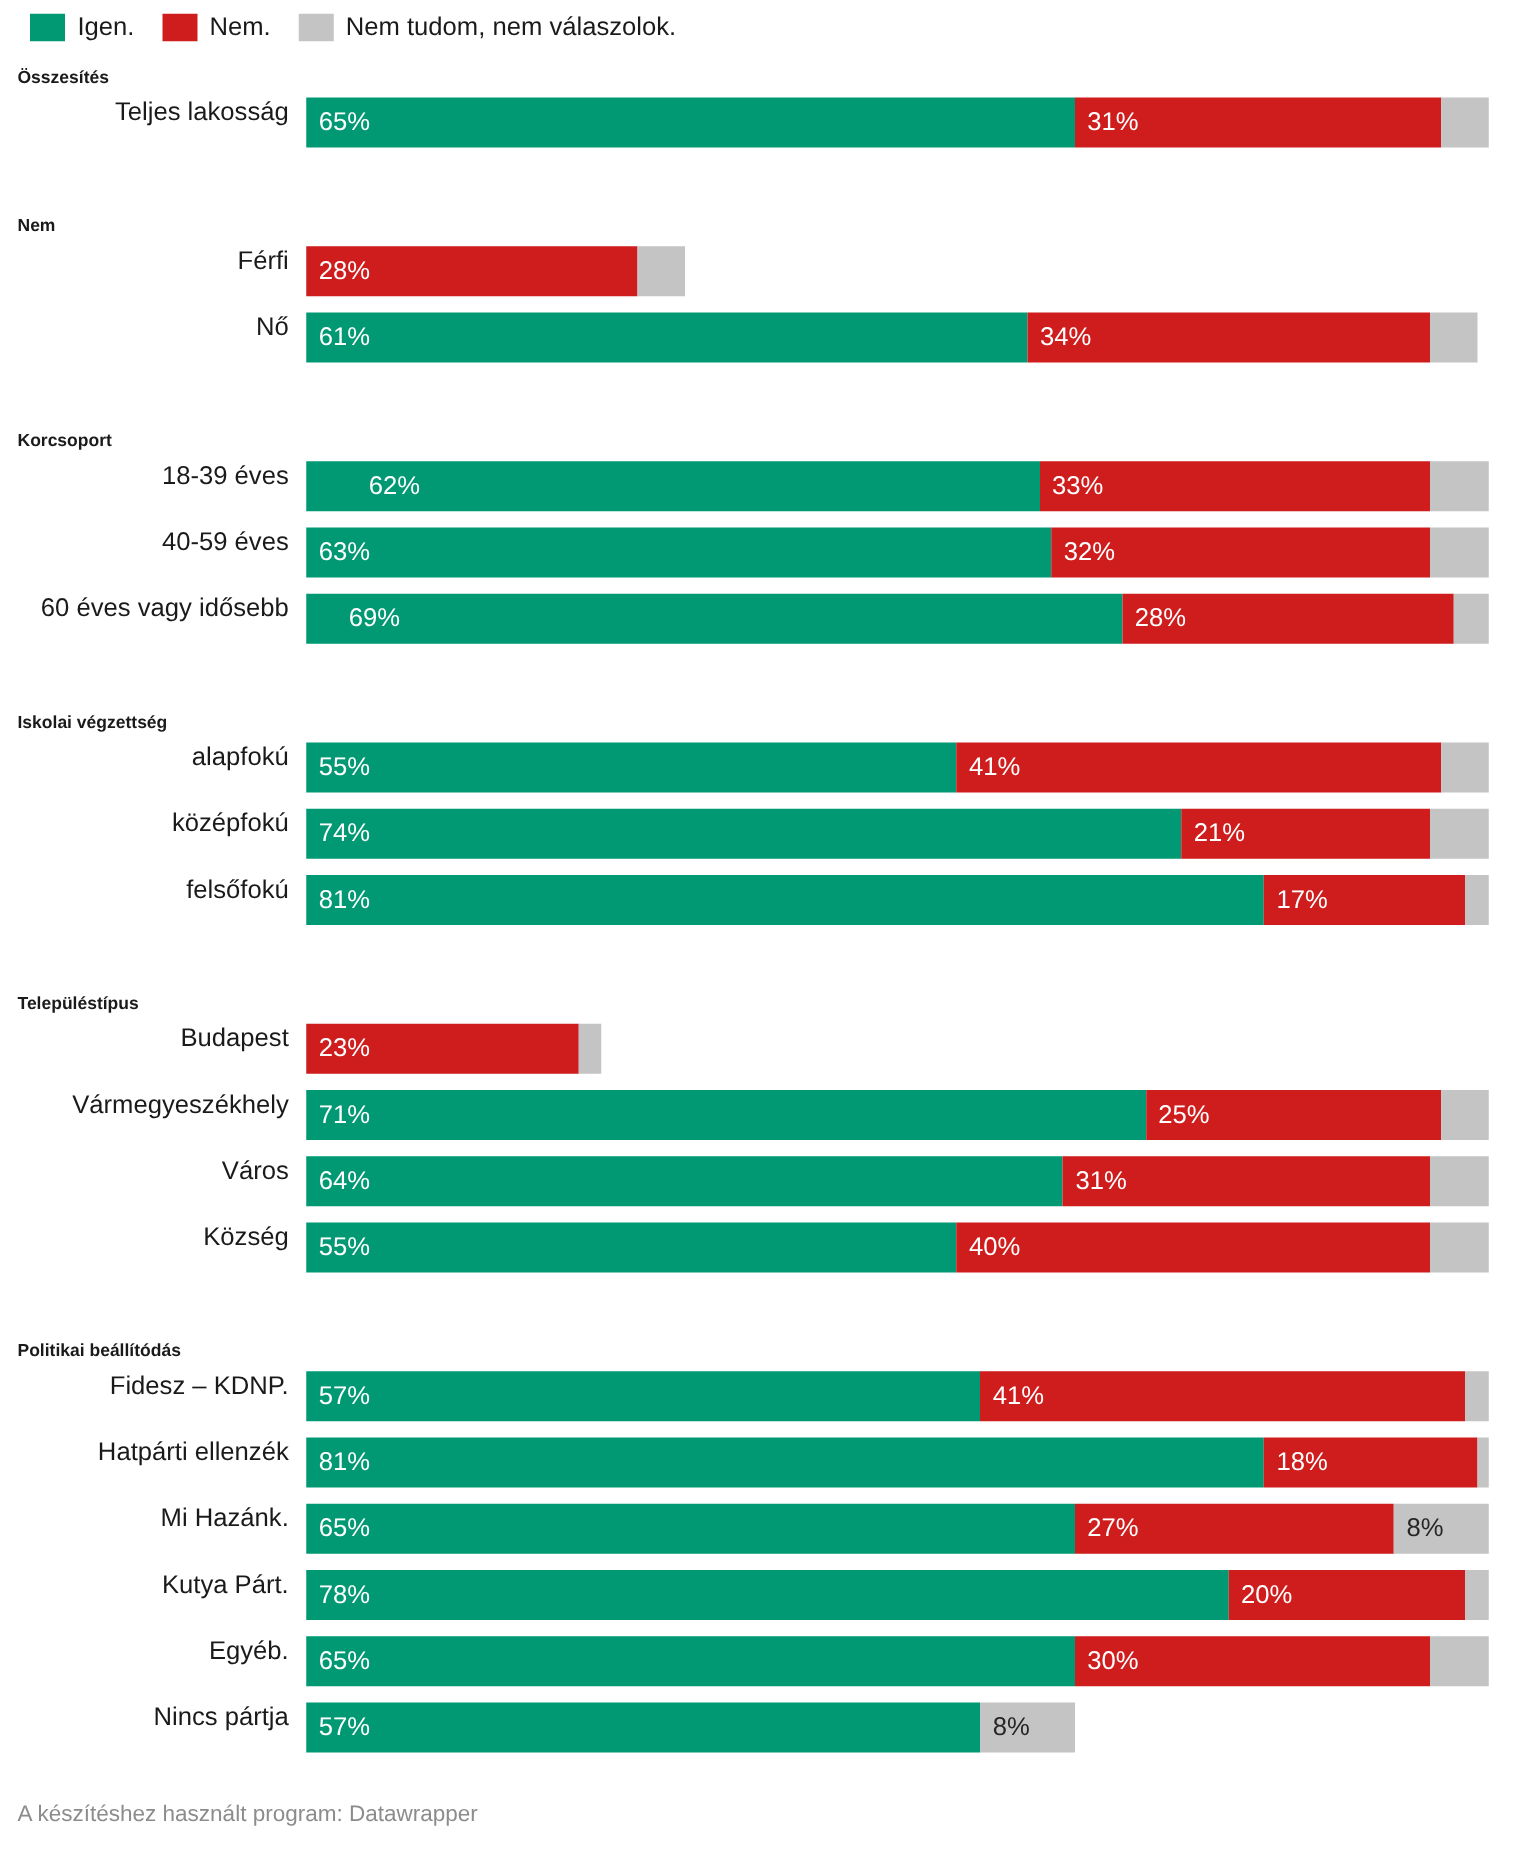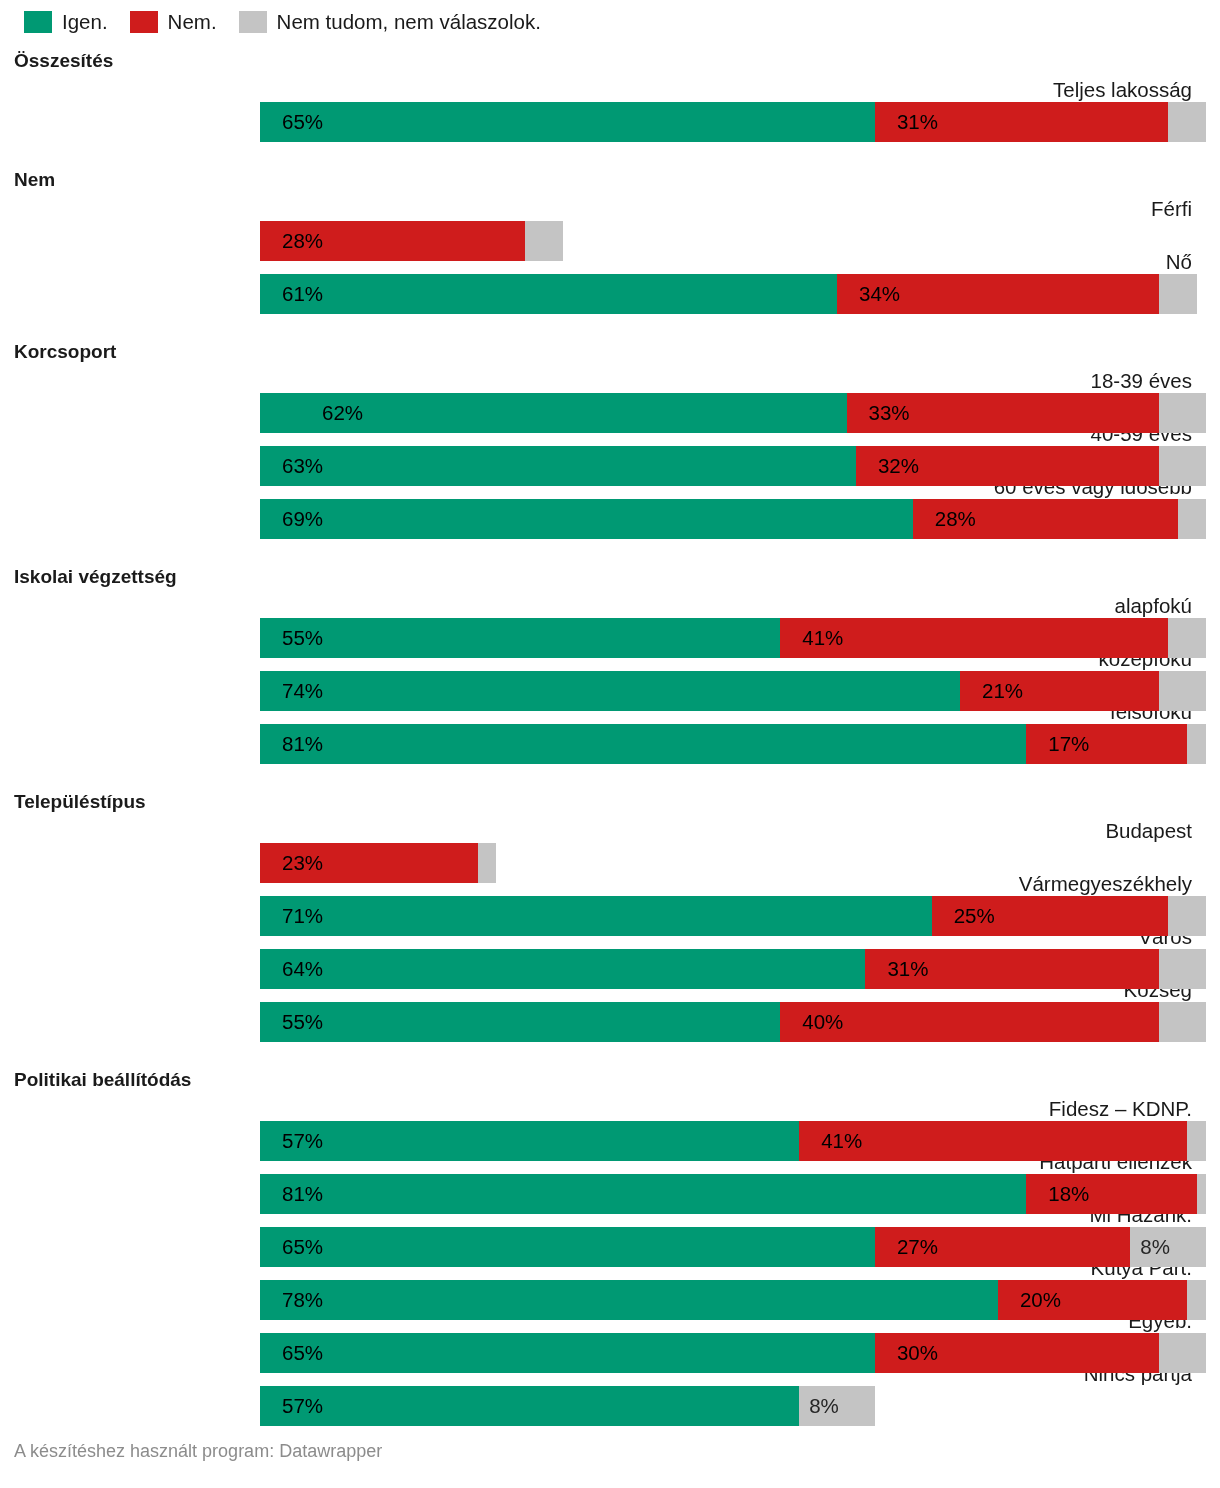--- a/index.html
+++ b/index.html
@@ -46,37 +46,36 @@
   #chart {
     position: relative;
     padding-left: 14px;
     padding-right: 14px;
   }
 
   .group {
     margin-top: 0;
   }
   .group-title {
-    font-size: 19px;
+    font-size: 14px;
     font-weight: bold;
     color: #1a1a1a;
     height: 34px;
     line-height: 34px;
     white-space: nowrap;
   }
   .group-spacer {
     height: 32px;
   }
 
   .row {
     display: flex;
-    align-items: flex-end;
+    align-items: flex-start;
     height: 44px;
     margin-bottom: 9px;
-    flex-direction: column;
   }
   .row-label {
     width: 231px;
     flex: none;
     text-align: right;
     padding-right: 14px;
     box-sizing: border-box;
     font-size: 20.5px;
     color: #1a1a1a;
     white-space: nowrap;
@@ -99,21 +98,21 @@
   }
   .seg-label {
     font-size: 20.5px;
     padding-left: 10px;
     line-height: 1;
   }
   .seg.yes  { background: #009973; }
   .seg.no   { background: #cf1c1c; }
   .seg.dk   { background: #c4c4c4; }
   .seg.yes .seg-label,
-  .seg.no  .seg-label { color: #000000; margin-left: 12px; }
+  .seg.no  .seg-label { color: #ffffff; }
   .seg.dk  .seg-label { color: #262626; }
 
   
   #footer {
     position: absolute;
     left: 14px;
     bottom: 26px;
     font-size: 18px;
     color: #8c8c8c;
     white-space: nowrap;
@@ -201,21 +200,21 @@
           </div>
           <div class="seg no" style="width: 302.72px;">
             <span class="seg-label">32%</span>
           </div>
           <div class="seg dk" style="width: 47.3px;"></div>
         </div>
       </div>
       <div class="row">
         <div class="row-label">60 éves vagy idősebb</div>
         <div class="row-bars">
-          <div class="seg yes" style="width: 652.74px;">
+          <div class="seg yes" style="width: 652.74px; padding-left: 24px;">
             <span class="seg-label">69%</span>
           </div>
           <div class="seg no" style="width: 264.88px;">
             <span class="seg-label">28%</span>
           </div>
           <div class="seg dk" style="width: 28.38px;"></div>
         </div>
       </div>
     </div>
     <div class="group-spacer"></div>

